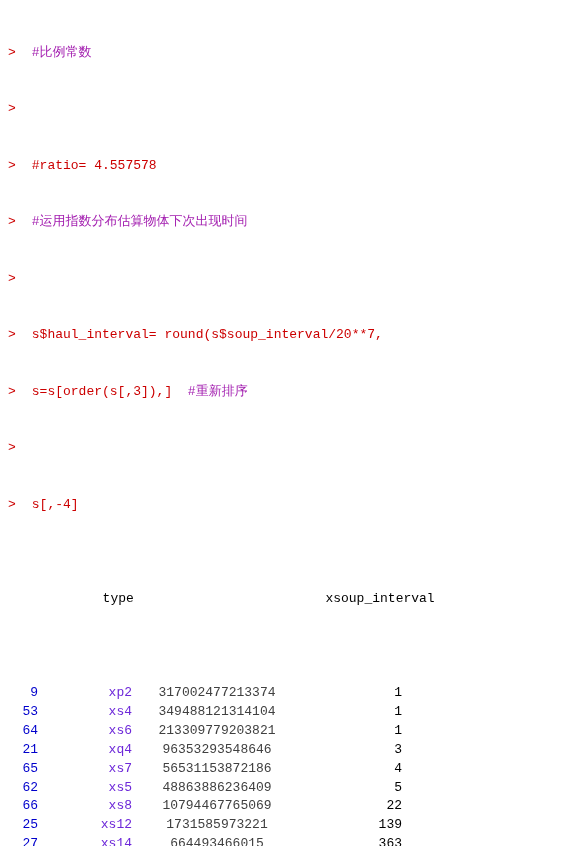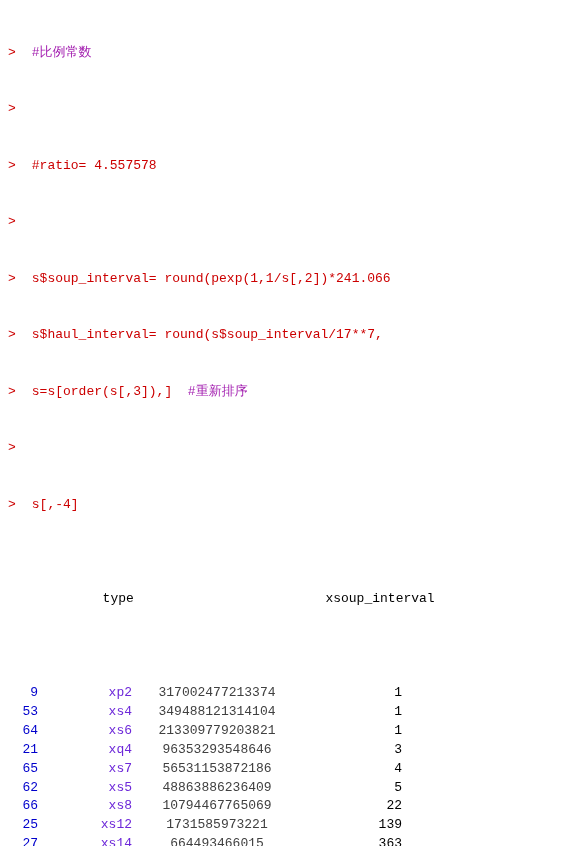--- a/index.html
+++ b/index.html
@@ -102,27 +102,27 @@
   <div class="line">
     <span class="prompt">&gt;</span><span class="comment-text"> #比例常数</span>
   </div>
   <div class="line">
     <span class="prompt">&gt;</span>
   </div>
   <div class="line">
     <span class="prompt">&gt;</span><span class="code-text"> #ratio= 4.557578</span>
   </div>
   <div class="line">
+    <span class="prompt">&gt;</span><span class="comment-text"> #运用指数分布估算物体下次出现时间</span>
+  </div>
+  <div class="line">
     <span class="prompt">&gt;</span>
   </div>
   <div class="line">
-    <span class="prompt">&gt;</span><span class="code-text"> s$soup_interval= round(pexp(1,1/s[,2])*241.066</span>
-  </div>
-  <div class="line">
-    <span class="prompt">&gt;</span><span class="code-text"> s$haul_interval= round(s$soup_interval/17**7,</span>
+    <span class="prompt">&gt;</span><span class="code-text"> s$haul_interval= round(s$soup_interval/20**7,</span>
   </div>
   <div class="line">
     <span class="prompt">&gt;</span><span class="code-text"> s=s[order(s[,3]),]  </span><span class="comment-text">#重新排序</span>
   </div>
   <div class="line">
     <span class="prompt">&gt;</span>
   </div>
   <div class="line">
     <span class="prompt">&gt;</span><span class="code-text"> s[,-4]</span>
   </div>

